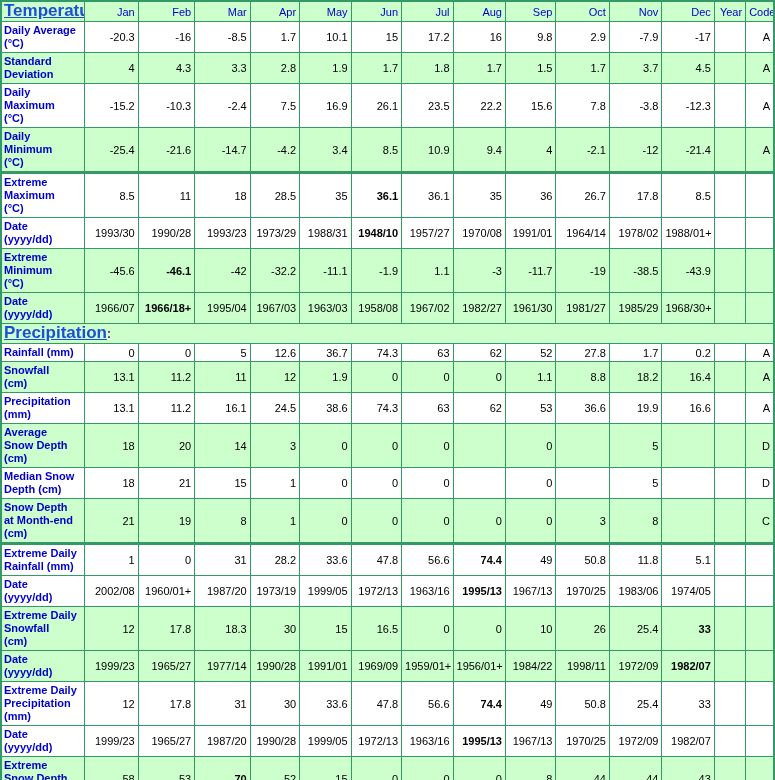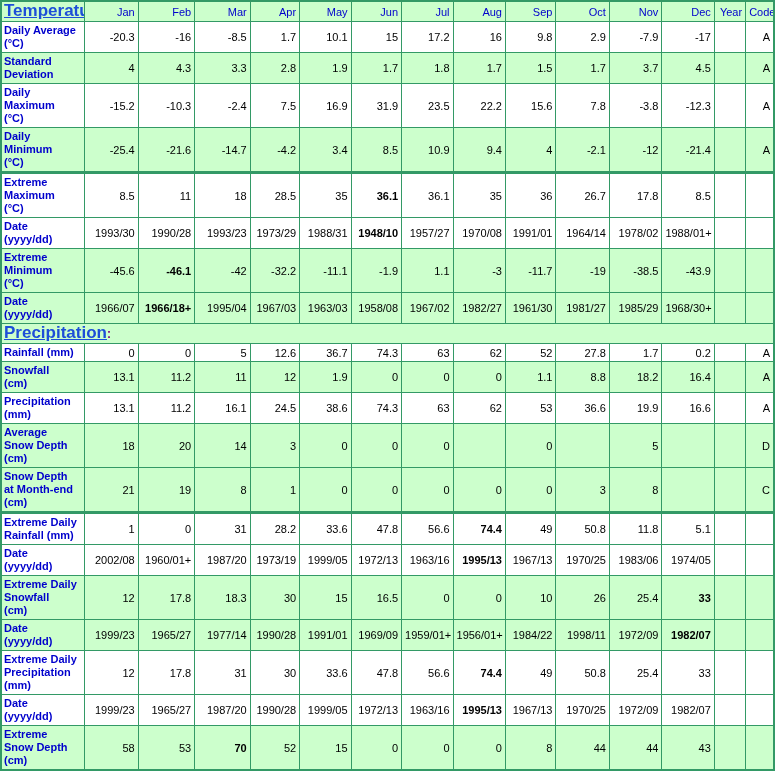--- a/index.html
+++ b/index.html
@@ -94,21 +94,21 @@
         <td class="val"></td>
         <td class="val">A</td>
       </tr>
       <tr class="w">
         <td class="lbl">Daily<br>Maximum<br>(°C)</td>
         <td class="val">-15.2</td>
         <td class="val">-10.3</td>
         <td class="val">-2.4</td>
         <td class="val">7.5</td>
         <td class="val">16.9</td>
-        <td class="val">31.9</td>
+        <td class="val">26.1</td>
         <td class="val">23.5</td>
         <td class="val">22.2</td>
         <td class="val">15.6</td>
         <td class="val">7.8</td>
         <td class="val">-3.8</td>
         <td class="val">-12.3</td>
         <td class="val"></td>
         <td class="val">A</td>
       </tr>
       <tr class="g">
@@ -260,20 +260,37 @@
         <td class="val">0</td>
         <td class="val">0</td>
         <td class="val"></td>
         <td class="val">0</td>
         <td class="val"></td>
         <td class="val">5</td>
         <td class="val"></td>
         <td class="val"></td>
         <td class="val">D</td>
       </tr>
+      <tr class="w">
+        <td class="lbl">Median Snow<br>Depth (cm)</td>
+        <td class="val">18</td>
+        <td class="val">21</td>
+        <td class="val">15</td>
+        <td class="val">1</td>
+        <td class="val">0</td>
+        <td class="val">0</td>
+        <td class="val">0</td>
+        <td class="val"></td>
+        <td class="val">0</td>
+        <td class="val"></td>
+        <td class="val">5</td>
+        <td class="val"></td>
+        <td class="val"></td>
+        <td class="val">D</td>
+      </tr>
       <tr class="g">
         <td class="lbl">Snow Depth<br>at Month-end<br>(cm)</td>
         <td class="val">21</td>
         <td class="val">19</td>
         <td class="val">8</td>
         <td class="val">1</td>
         <td class="val">0</td>
         <td class="val">0</td>
         <td class="val">0</td>
         <td class="val">0</td>

